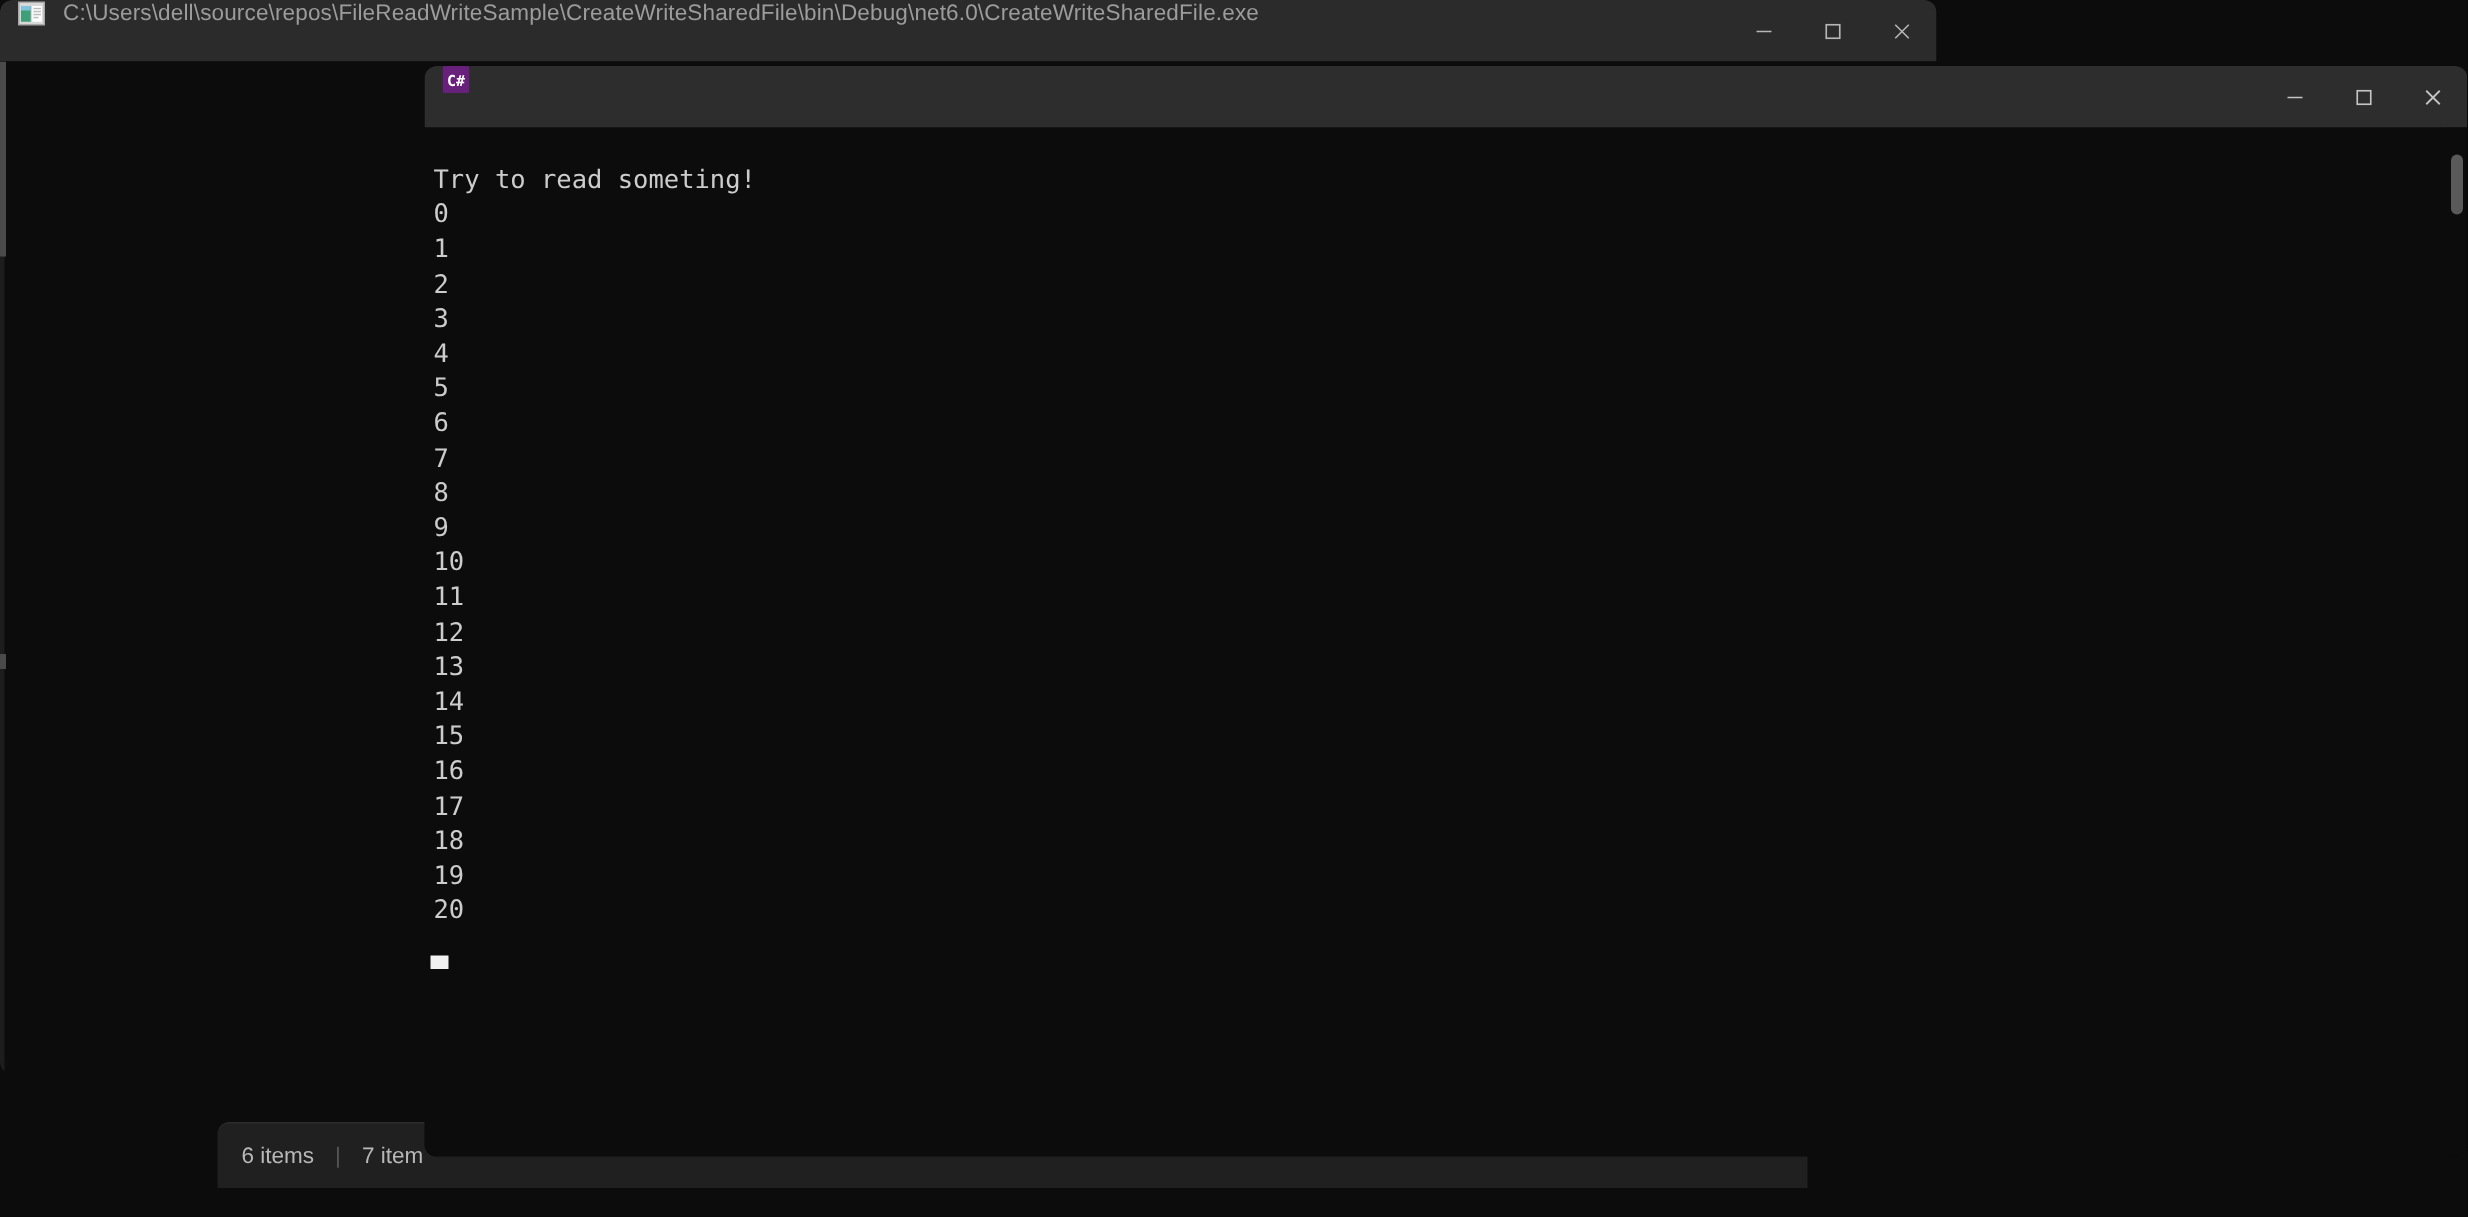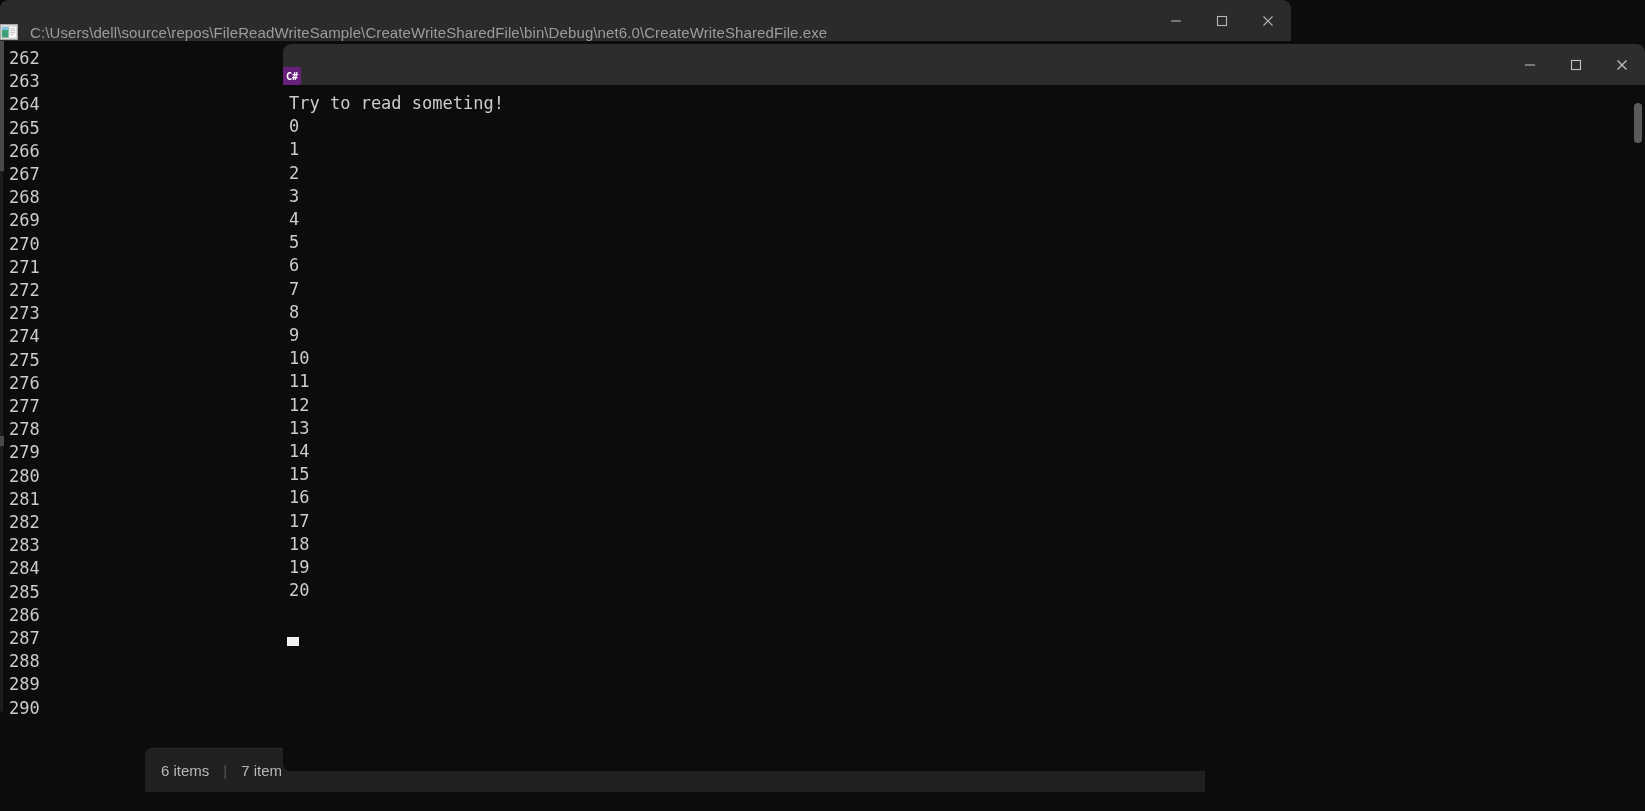--- a/index.html
+++ b/index.html
@@ -62,22 +62,23 @@
     box-sizing: border-box;
     border-radius: 8px;
     overflow: hidden;
     background: #0c0c0c;
   }
 
   .titlebar {
     height: 41px;
     background: #2b2b2b;
     display: flex;
-    align-items: flex-end;
+    align-items: flex-start;
     box-sizing: border-box;
+    padding-left: 12px;
     position: relative;
     border-radius: 8px 8px 0 0;
   }
   .titlebar.active {
     background: #2d2d2d;
   }
 
   .tb-icon {
     width: 18px;
     height: 18px;
@@ -222,49 +223,20 @@
               <line x1="10.5" y1="1.5" x2="1.5" y2="10.5" stroke="#b6b6b6" stroke-width="1.1"></line>
             </svg>
         </div>
       </div>
     </div>
 
     <div class="console-body">
       <div class="win-left-edge"></div>
       <div class="win-left-scrollbit" style="top:0px; height:130px;"></div>
       <div class="win-left-scrollbit" style="top:395px; height:10px;"></div>
-      <pre class="console-text" style="left:6px; top:0px;">262
-263
-264
-265
-266
-267
-268
-269
-270
-271
-272
-273
-274
-275
-276
-277
-278
-279
-280
-281
-282
-283
-284
-285
-286
-287
-288
-289
-290</pre>
     </div>
   </div>
 
   <div class="console-window" style="left:283px; top:44px; width:1362px; height:727px;">
 
     <div class="titlebar active">
       <span class="tb-icon">
         <svg width="18" height="18" viewBox="0 0 18 18">
           <rect x="0" y="0" width="18" height="18" rx="1.5" fill="#68217a"></rect>
           <text x="9" y="13" font-family="'DejaVu Sans Mono', monospace" font-size="10" font-weight="bold" fill="#ffffff" text-anchor="middle">C#</text>
@@ -285,21 +257,21 @@
         <div class="tb-btn close">
           <svg width="12" height="12" viewBox="0 0 12 12">
               <line x1="1.5" y1="1.5" x2="10.5" y2="10.5" stroke="#c4c4c4" stroke-width="1.2"></line>
               <line x1="10.5" y1="1.5" x2="1.5" y2="10.5" stroke="#c4c4c4" stroke-width="1.2"></line>
             </svg>
         </div>
       </div>
     </div>
 
     <div class="console-body">
-      <pre class="console-text" style="left:3px; top:1px;">Try to read someting!
+      <pre class="console-text" style="left:3px; top:18px;">Try to read someting!
 0
 1
 2
 3
 4
 5
 6
 7
 8
 9

